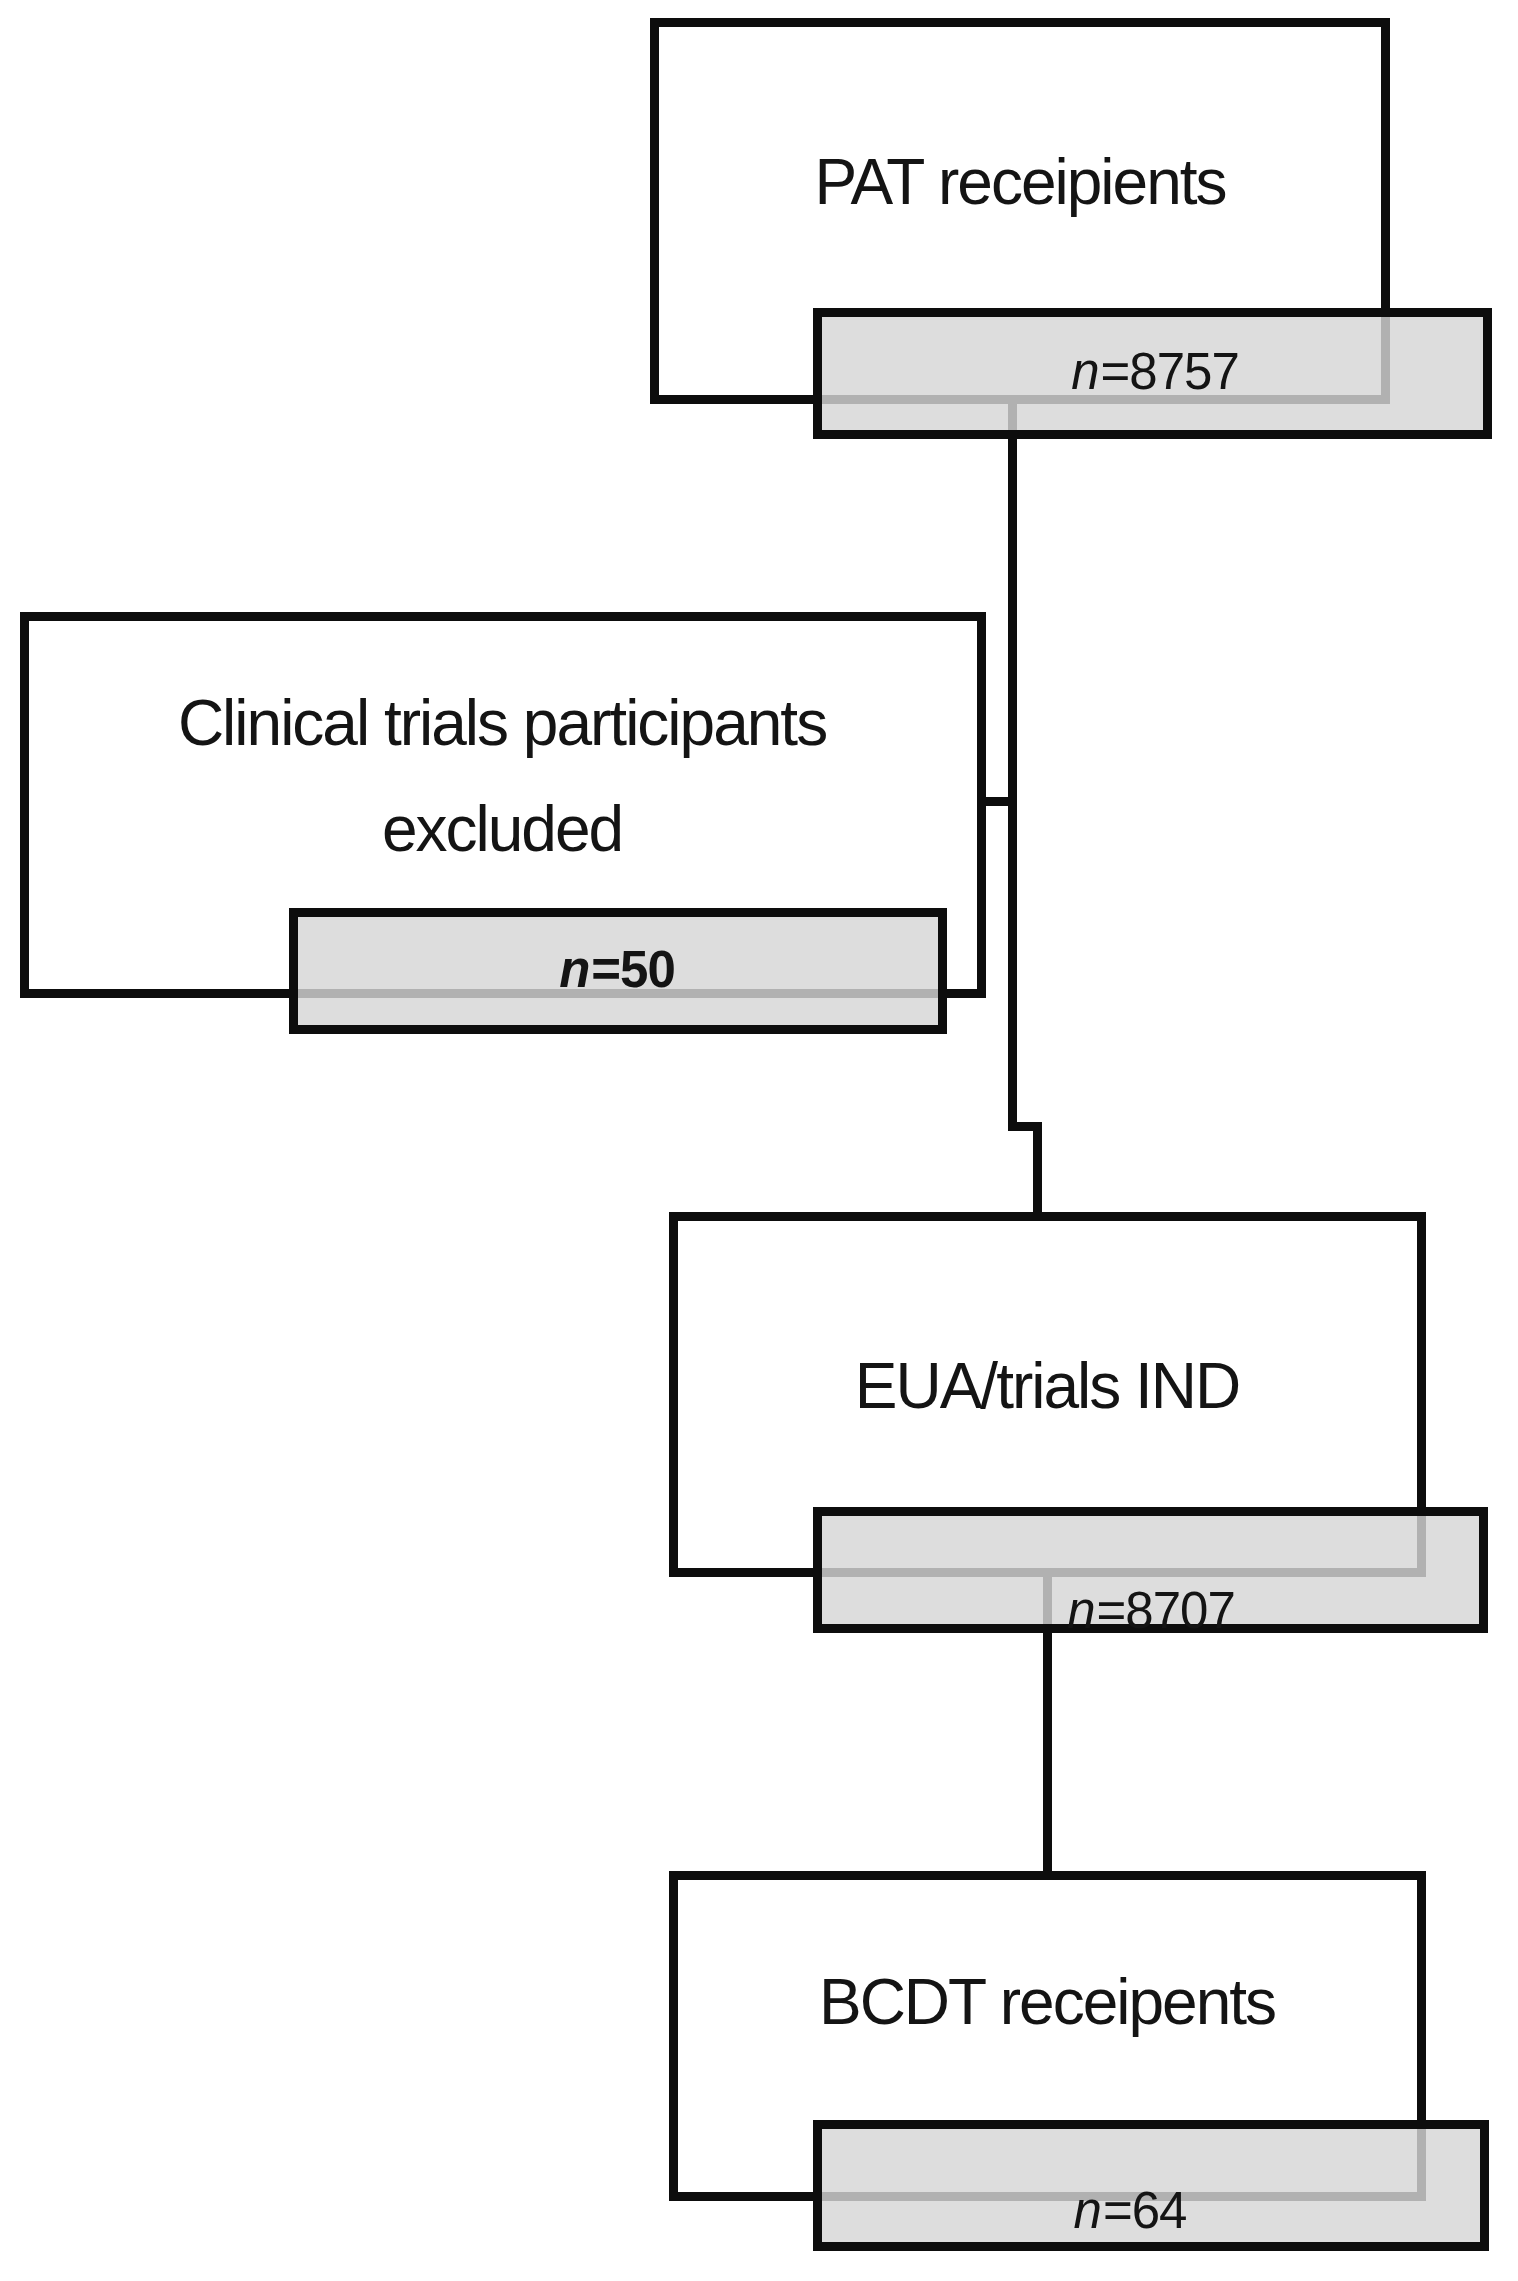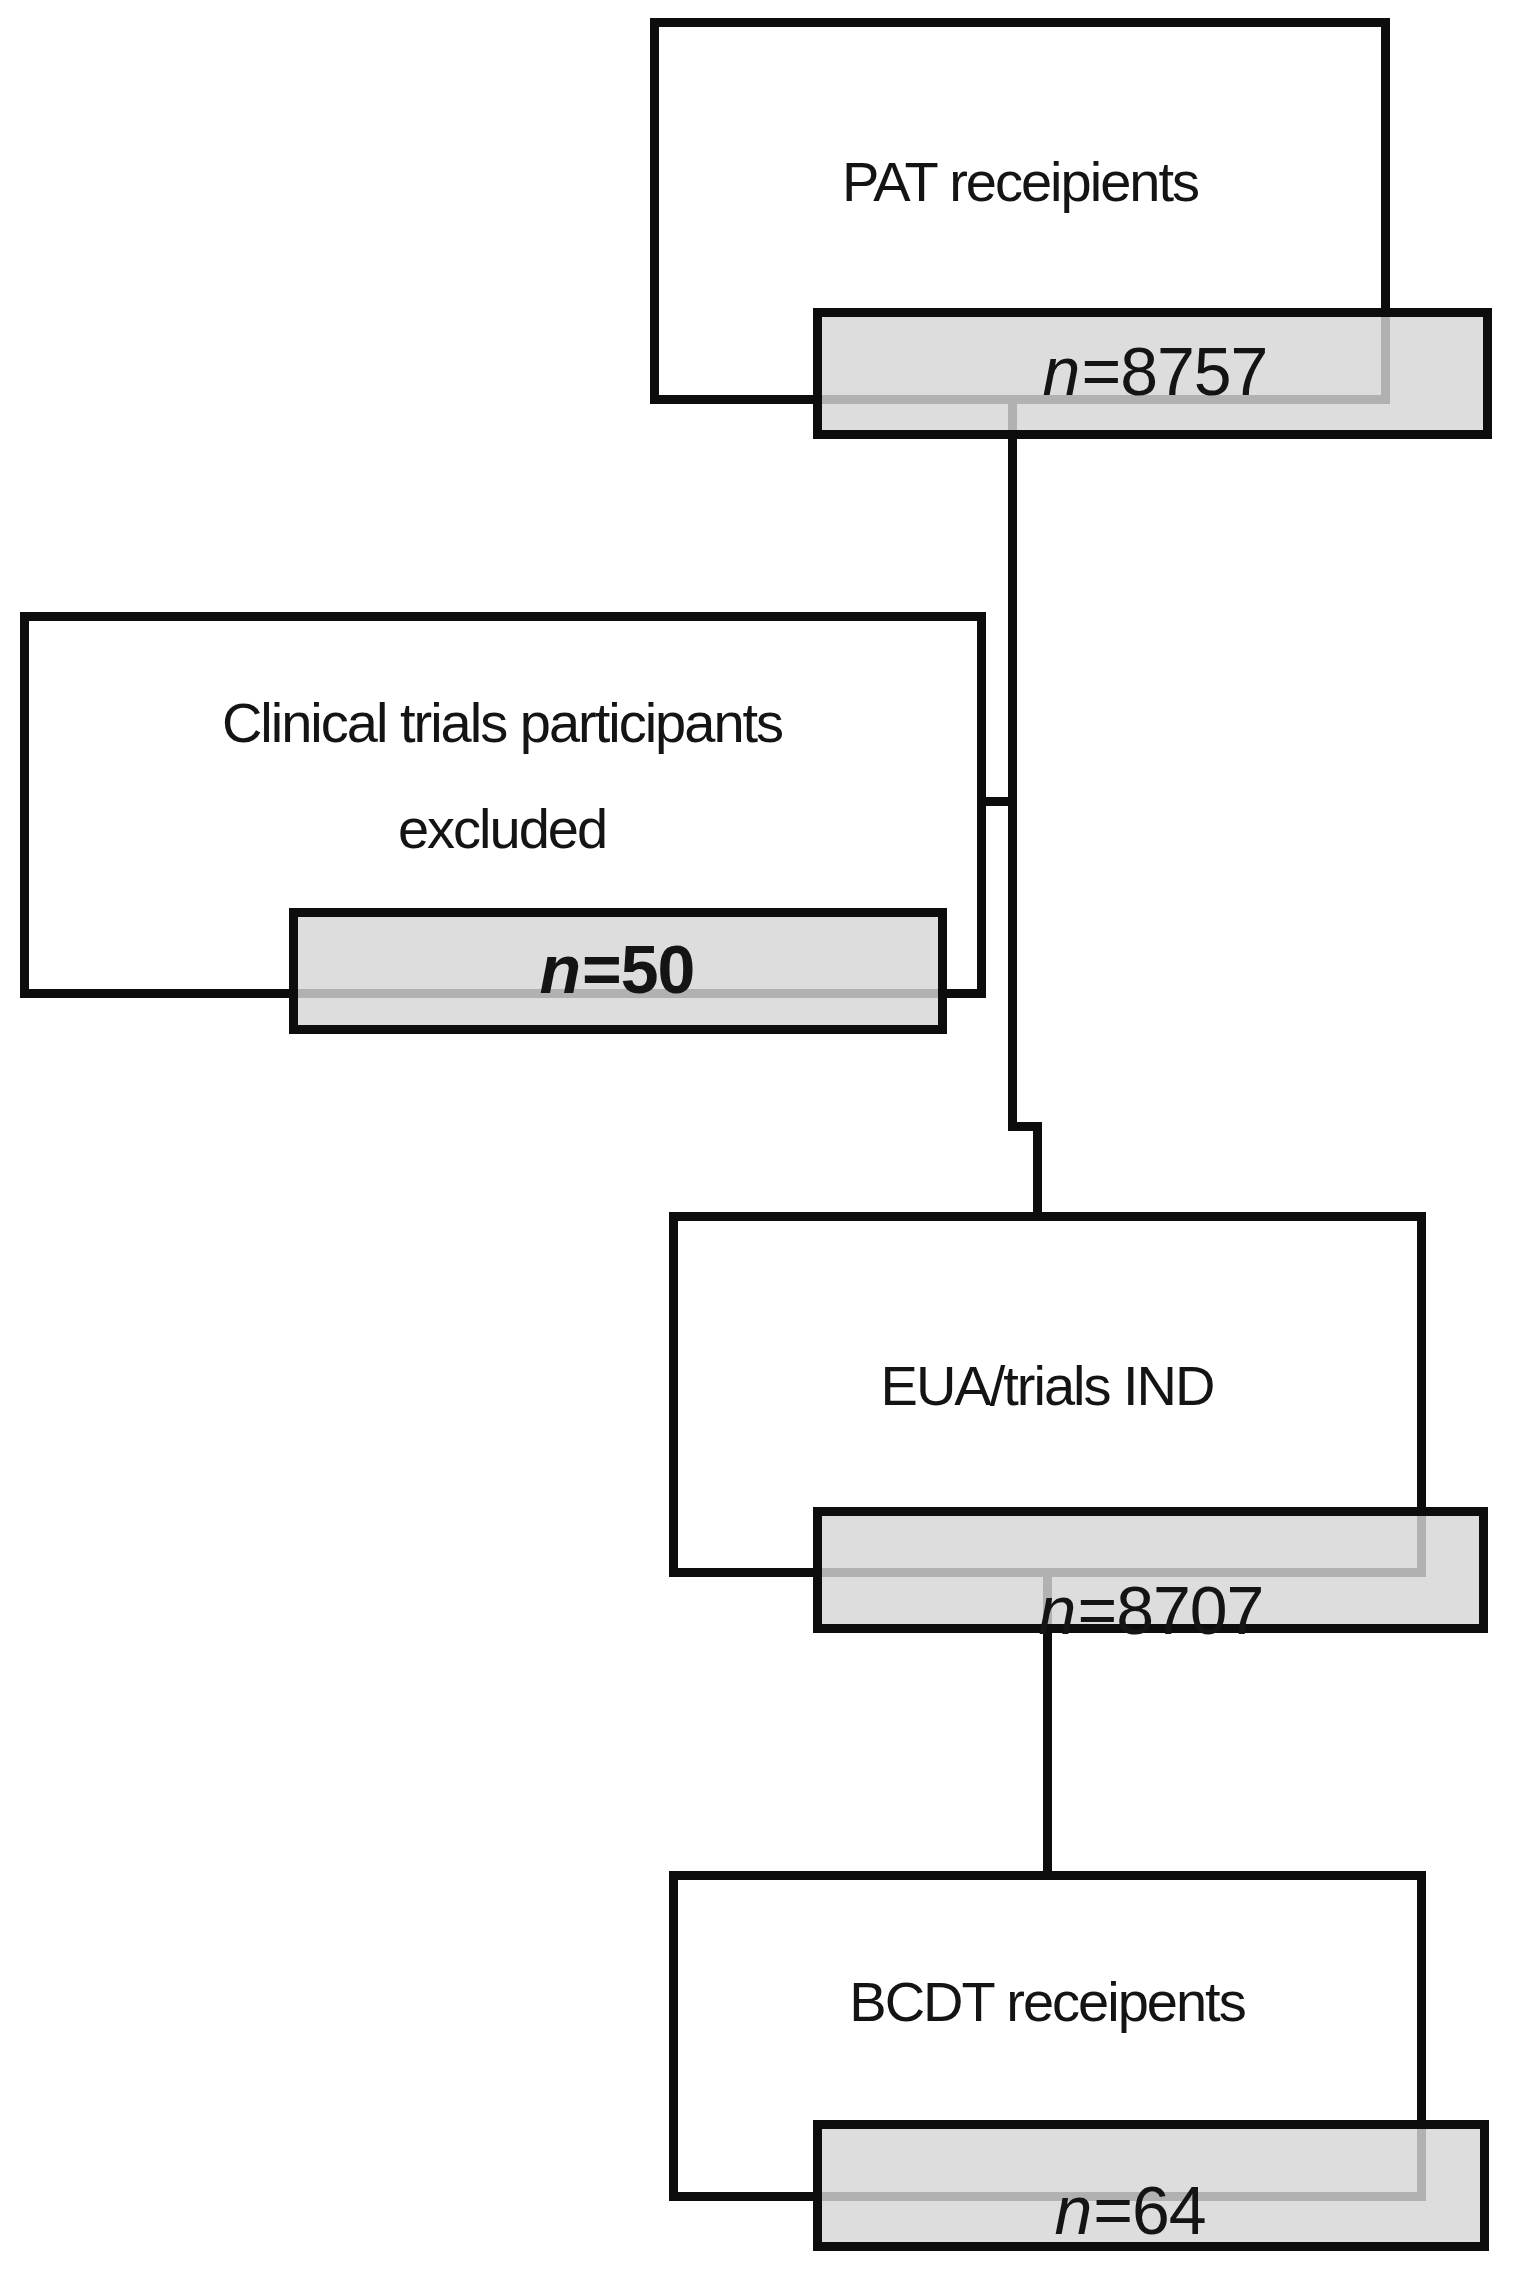--- a/index.html
+++ b/index.html
@@ -29,32 +29,32 @@
     border:9px solid var(--line);
     box-sizing:border-box;
     background:rgba(214,214,214,0.82);
     background:color-mix(in srgb, var(--count_fill) 82%, transparent);
     z-index:3;
   }
   .label{
     position:absolute;
     transform:translate(-50%,-50%);
     color:var(--text);
-    font-size:56px;
+    font-size:64px;
     letter-spacing:-2px;
     line-height:106px;
     text-align:center;
     white-space:nowrap;
     z-index:4;
   }
   .count-label{
     position:absolute;
     transform:translate(-50%,-50%);
     color:var(--text);
-    font-size:68px;
+    font-size:51px;
     letter-spacing:-1px;
     white-space:nowrap;
     z-index:4;
     text-align:right;
   }
   .count-label i{font-style:italic;padding-right:2px;}
 
   
   #conn-a1{left:1008px;top:398px;width:9px;height:733px;}
   #conn-a-jog{left:1008px;top:1122px;width:34px;height:9px;}

